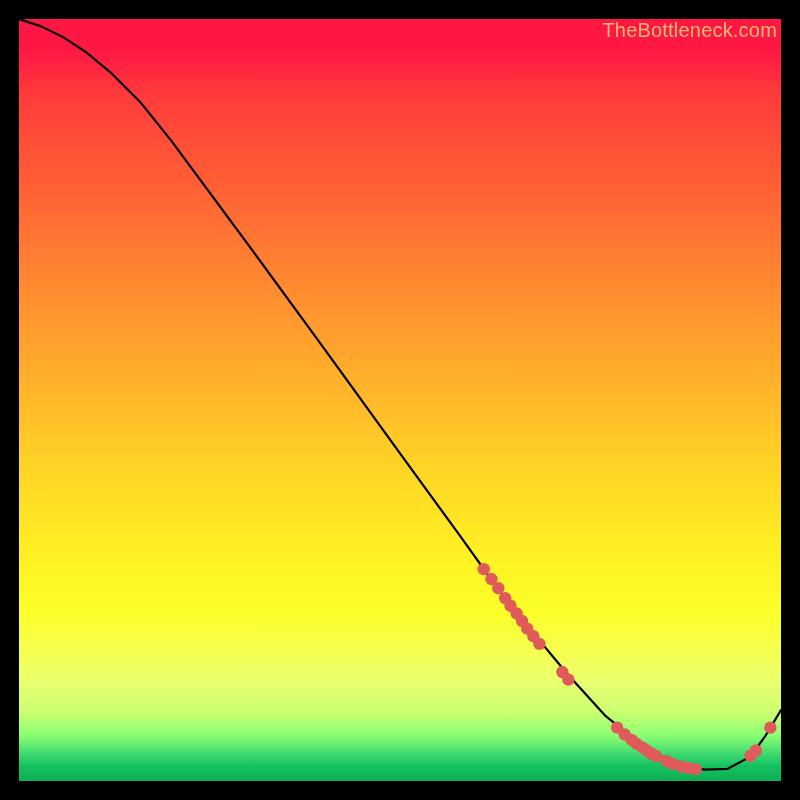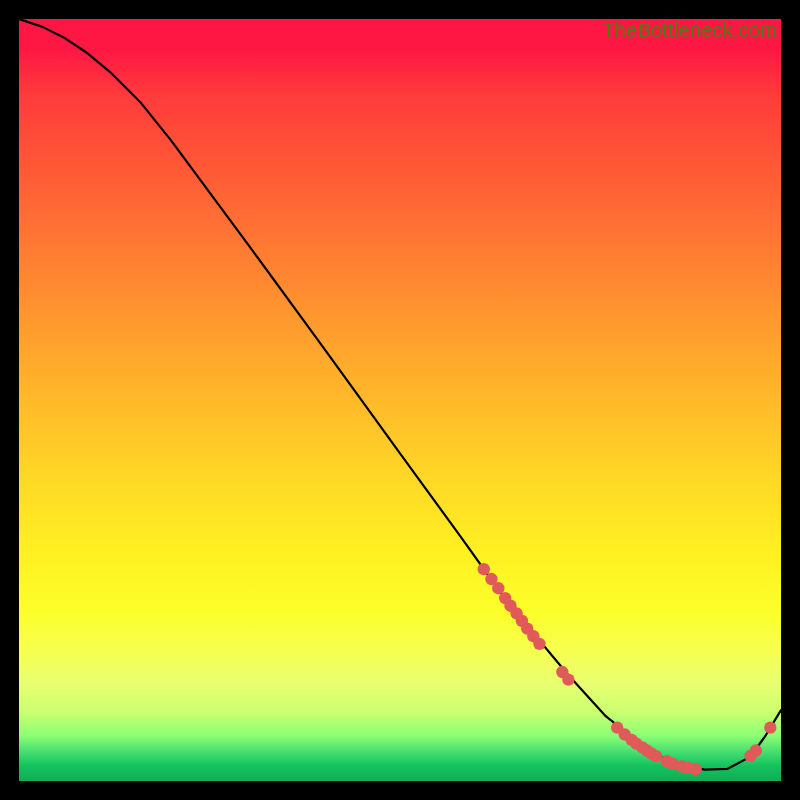--- a/index.html
+++ b/index.html
@@ -42,21 +42,21 @@
       #8cff74 94%,
       #3dd96f 96.5%,
       #14c25e 98%,
       #0fae55 100%
     );
   }
   .watermark {
     position: absolute;
     top: 0px;
     right: 4px;
-    color: #4d7c0f;
+    color: #fdba74;
     font-size: 20px;
     font-weight: 500;
     letter-spacing: 0.2px;
   }
   svg.plot {
     position: absolute;
     left: 0;
     top: 0;
     width: 762px;
     height: 762px;

